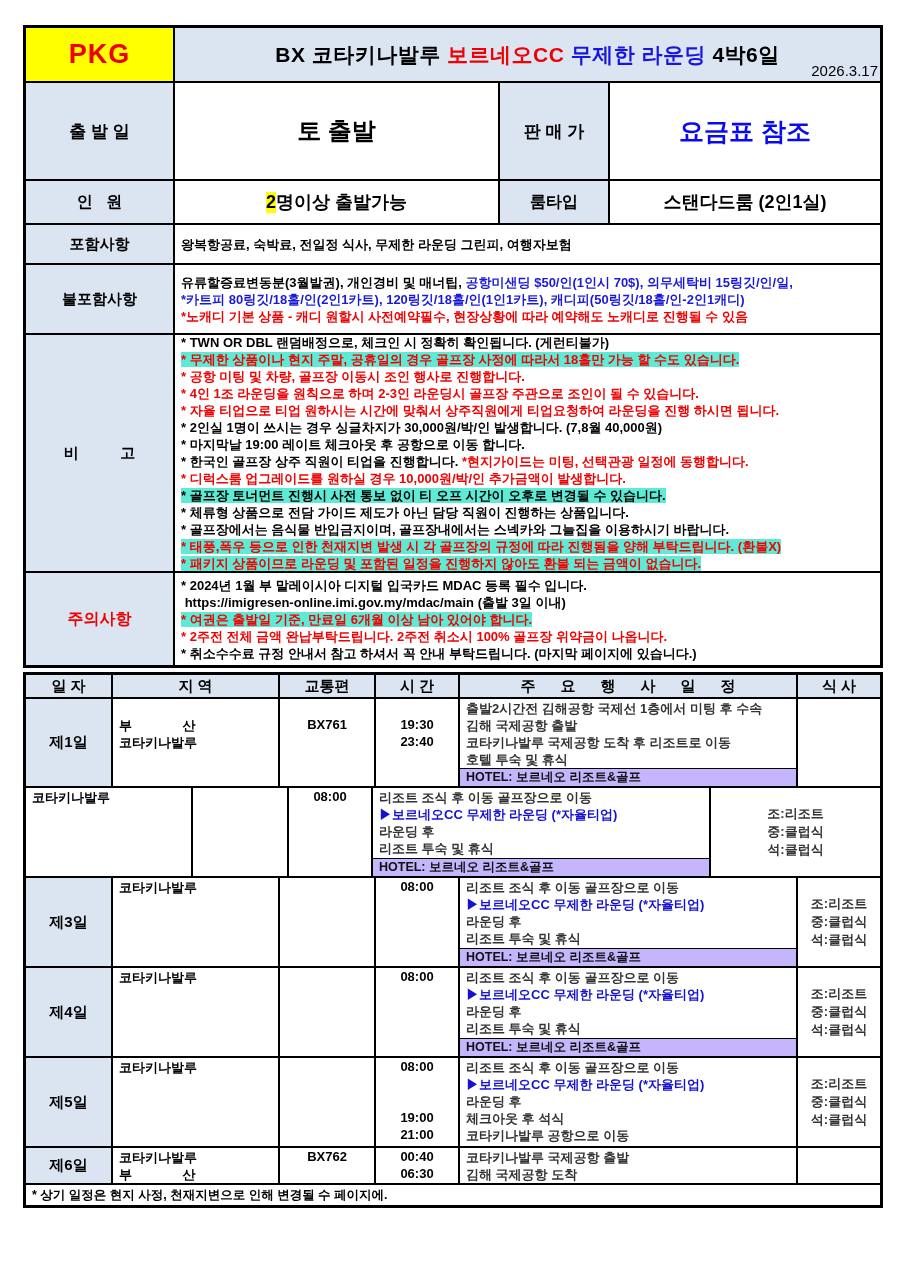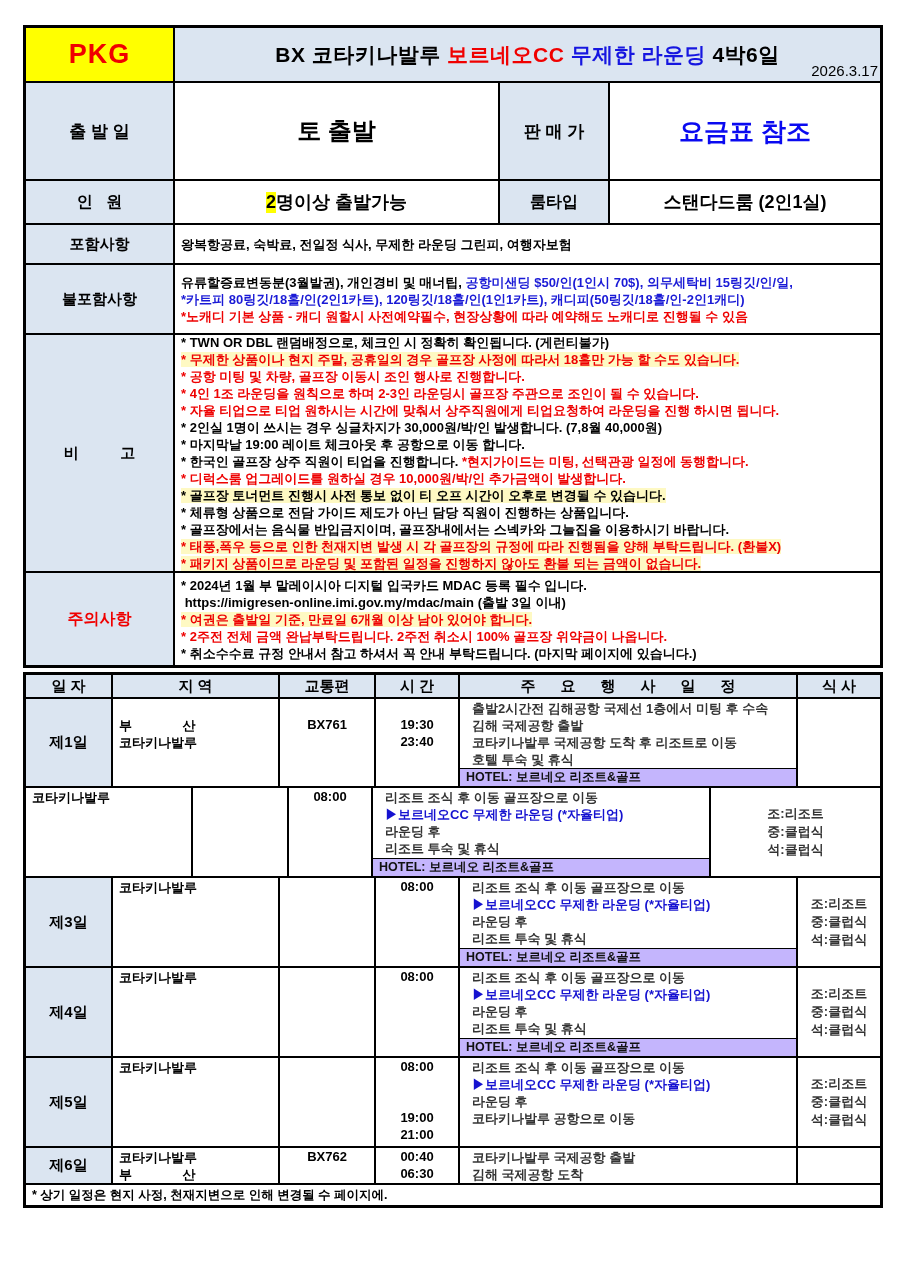--- a/index.html
+++ b/index.html
@@ -26,30 +26,30 @@
   .big-black{font-size:24px;}
   .big-blue{font-size:25px;color:#0a0af0;}
   .mid{font-size:18px;}
   .mid2{font-size:16px;}
   .hl{background:#ffff00;}
   .seclab{font-size:15px;}
   .seclab-red{color:#f00000;font-size:16px;}
   .sec{display:flex;flex-direction:column;justify-content:center;padding:3px 4px 3px 6px;}
   .sline{font-size:13px;line-height:17px;white-space:pre-wrap;}
   .k{color:#000;} .r{color:#ee0202;} .b{color:#1a1ad6;}
-  .sline .hl{background:#fef9c3;}
+  .sline .hl{background:#5eead4;}
   
   .i1{flex:0 0 87px;} .i2{flex:0 0 167px;} .i3{flex:0 0 96px;} .i4{flex:0 0 84px;} .i5{flex:0 0 338px;} .i6{flex:1;}
   .ihead .c{background:#dbe5f1;font-size:15px;height:24px;display:flex;align-items:center;justify-content:center;white-space:pre;}
   .daycell{background:#dbe5f1;display:flex;align-items:center;justify-content:center;font-size:15px;}
   .region{padding:1px 0 0 6px;}
   .ln{height:17px;line-height:17px;font-size:13px;white-space:pre;overflow:hidden;}
   .ctr .ln{text-align:center;}
   .sched{display:flex;flex-direction:column;padding-top:1px;}
-  .sln{line-height:17px;min-height:17px;font-size:13px;padding-left:12px;color:#333;white-space:pre;}
+  .sln{line-height:17px;min-height:17px;font-size:13px;padding-left:6px;color:#333;white-space:pre;}
   .sln.b2{color:#1512d0;}
   .hotel{margin-top:auto;border-top:1.5px solid #000;background:#c4b5fd;line-height:17px;font-size:12.5px;padding-left:6px;color:#111;}
   .meals{display:flex;flex-direction:column;justify-content:center;align-items:center;}
   .ml{line-height:18px;font-size:13px;color:#333;white-space:pre;}
   .rowh{min-height:86px;} .rowh2{min-height:90px;} .rowh6{min-height:36px;}
   .footnote{font-size:12.5px;line-height:16px;padding:2px 4px 2px 6px;}
 </style>
 </head>
 <body>
 
@@ -243,20 +243,21 @@
         <div class="ln">08:00</div>
         <div class="ln"></div>
         <div class="ln"></div>
         <div class="ln">19:00</div>
         <div class="ln">21:00</div>
       </div>
       <div class="c i5 sched">
         <div class="sln">리조트 조식 후 이동 골프장으로 이동</div>
         <div class="sln b2">▶보르네오CC 무제한 라운딩 (*자율티업)</div>
         <div class="sln">라운딩 후</div>
+        <div class="sln">체크아웃 후 석식</div>
         <div class="sln">코타키나발루 공항으로 이동</div>
       </div>
       <div class="c i6 meals">
         <div class="ml">조:리조트</div>
         <div class="ml">중:클럽식</div>
         <div class="ml">석:클럽식</div>
       </div>
     </div>
 
     <div class="trow rowh6">

